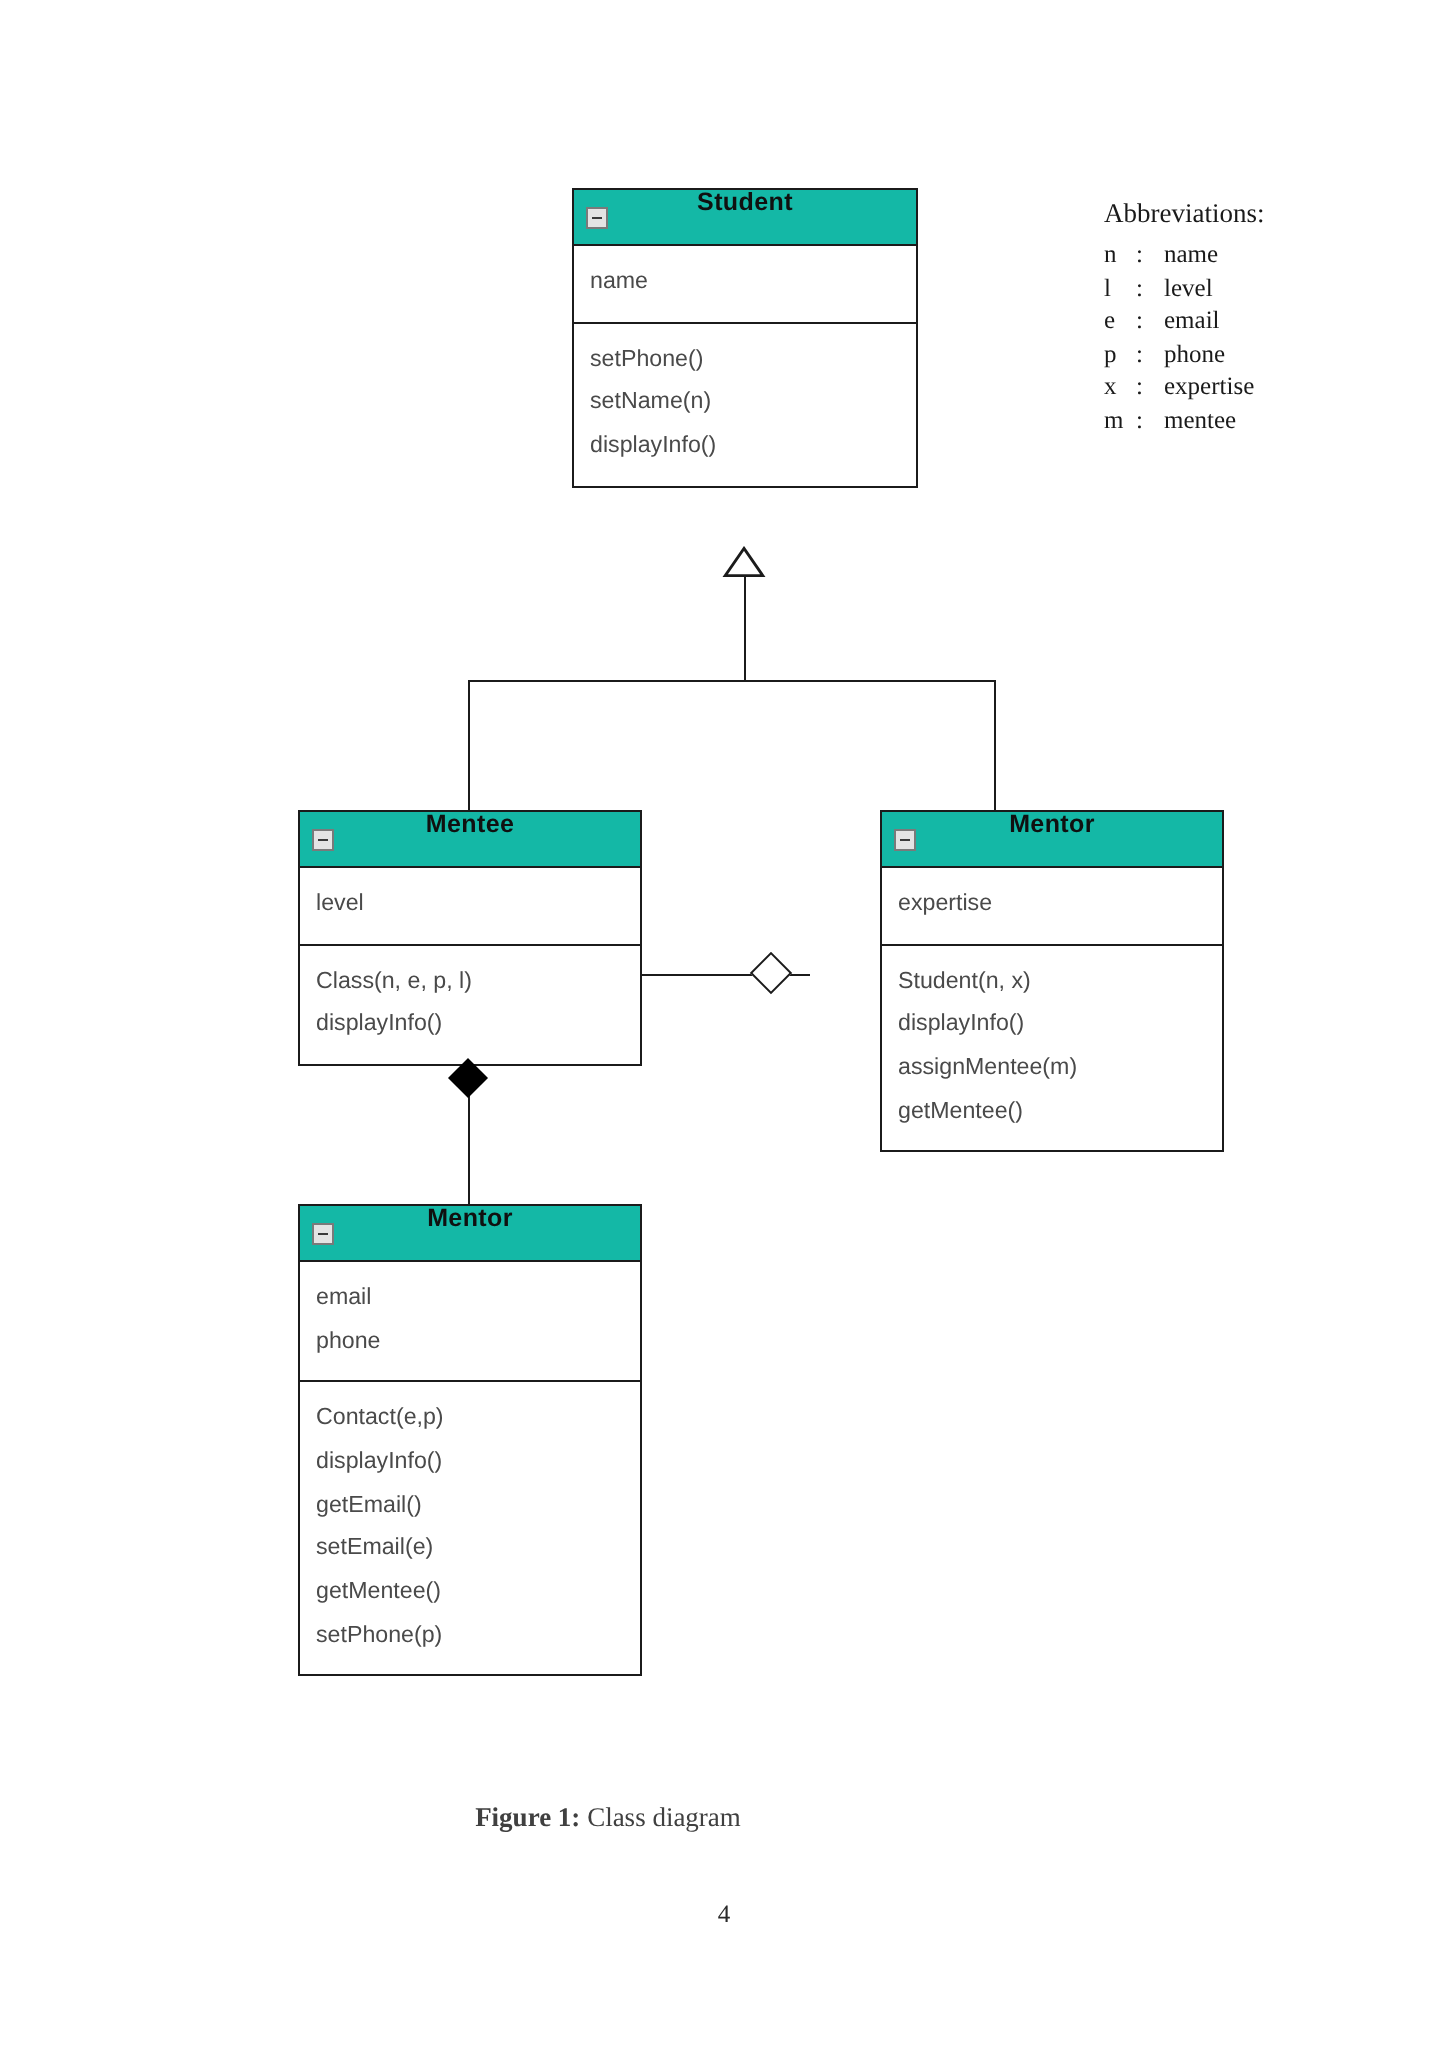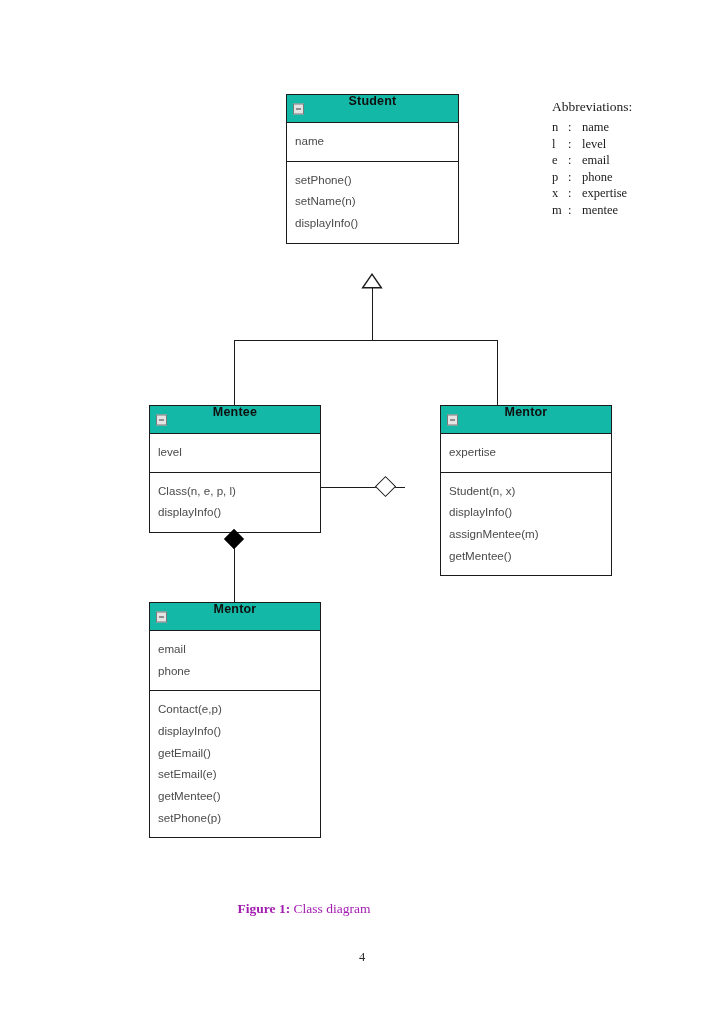--- a/index.html
+++ b/index.html
@@ -150,21 +150,21 @@
 
   
   #caption {
     position: absolute;
     left: 0;
     top: 901px;
     width: 608px;
     text-align: center;
     font-family: "Liberation Serif", serif;
     font-size: 13.5px;
-    color: #a21caf;
+    color: #404040;
     z-index: 4;
   }
   #caption .cap-label {
     font-weight: bold;
   }
   #folio {
     position: absolute;
     left: 0;
     top: 950px;
     width: 724px;

